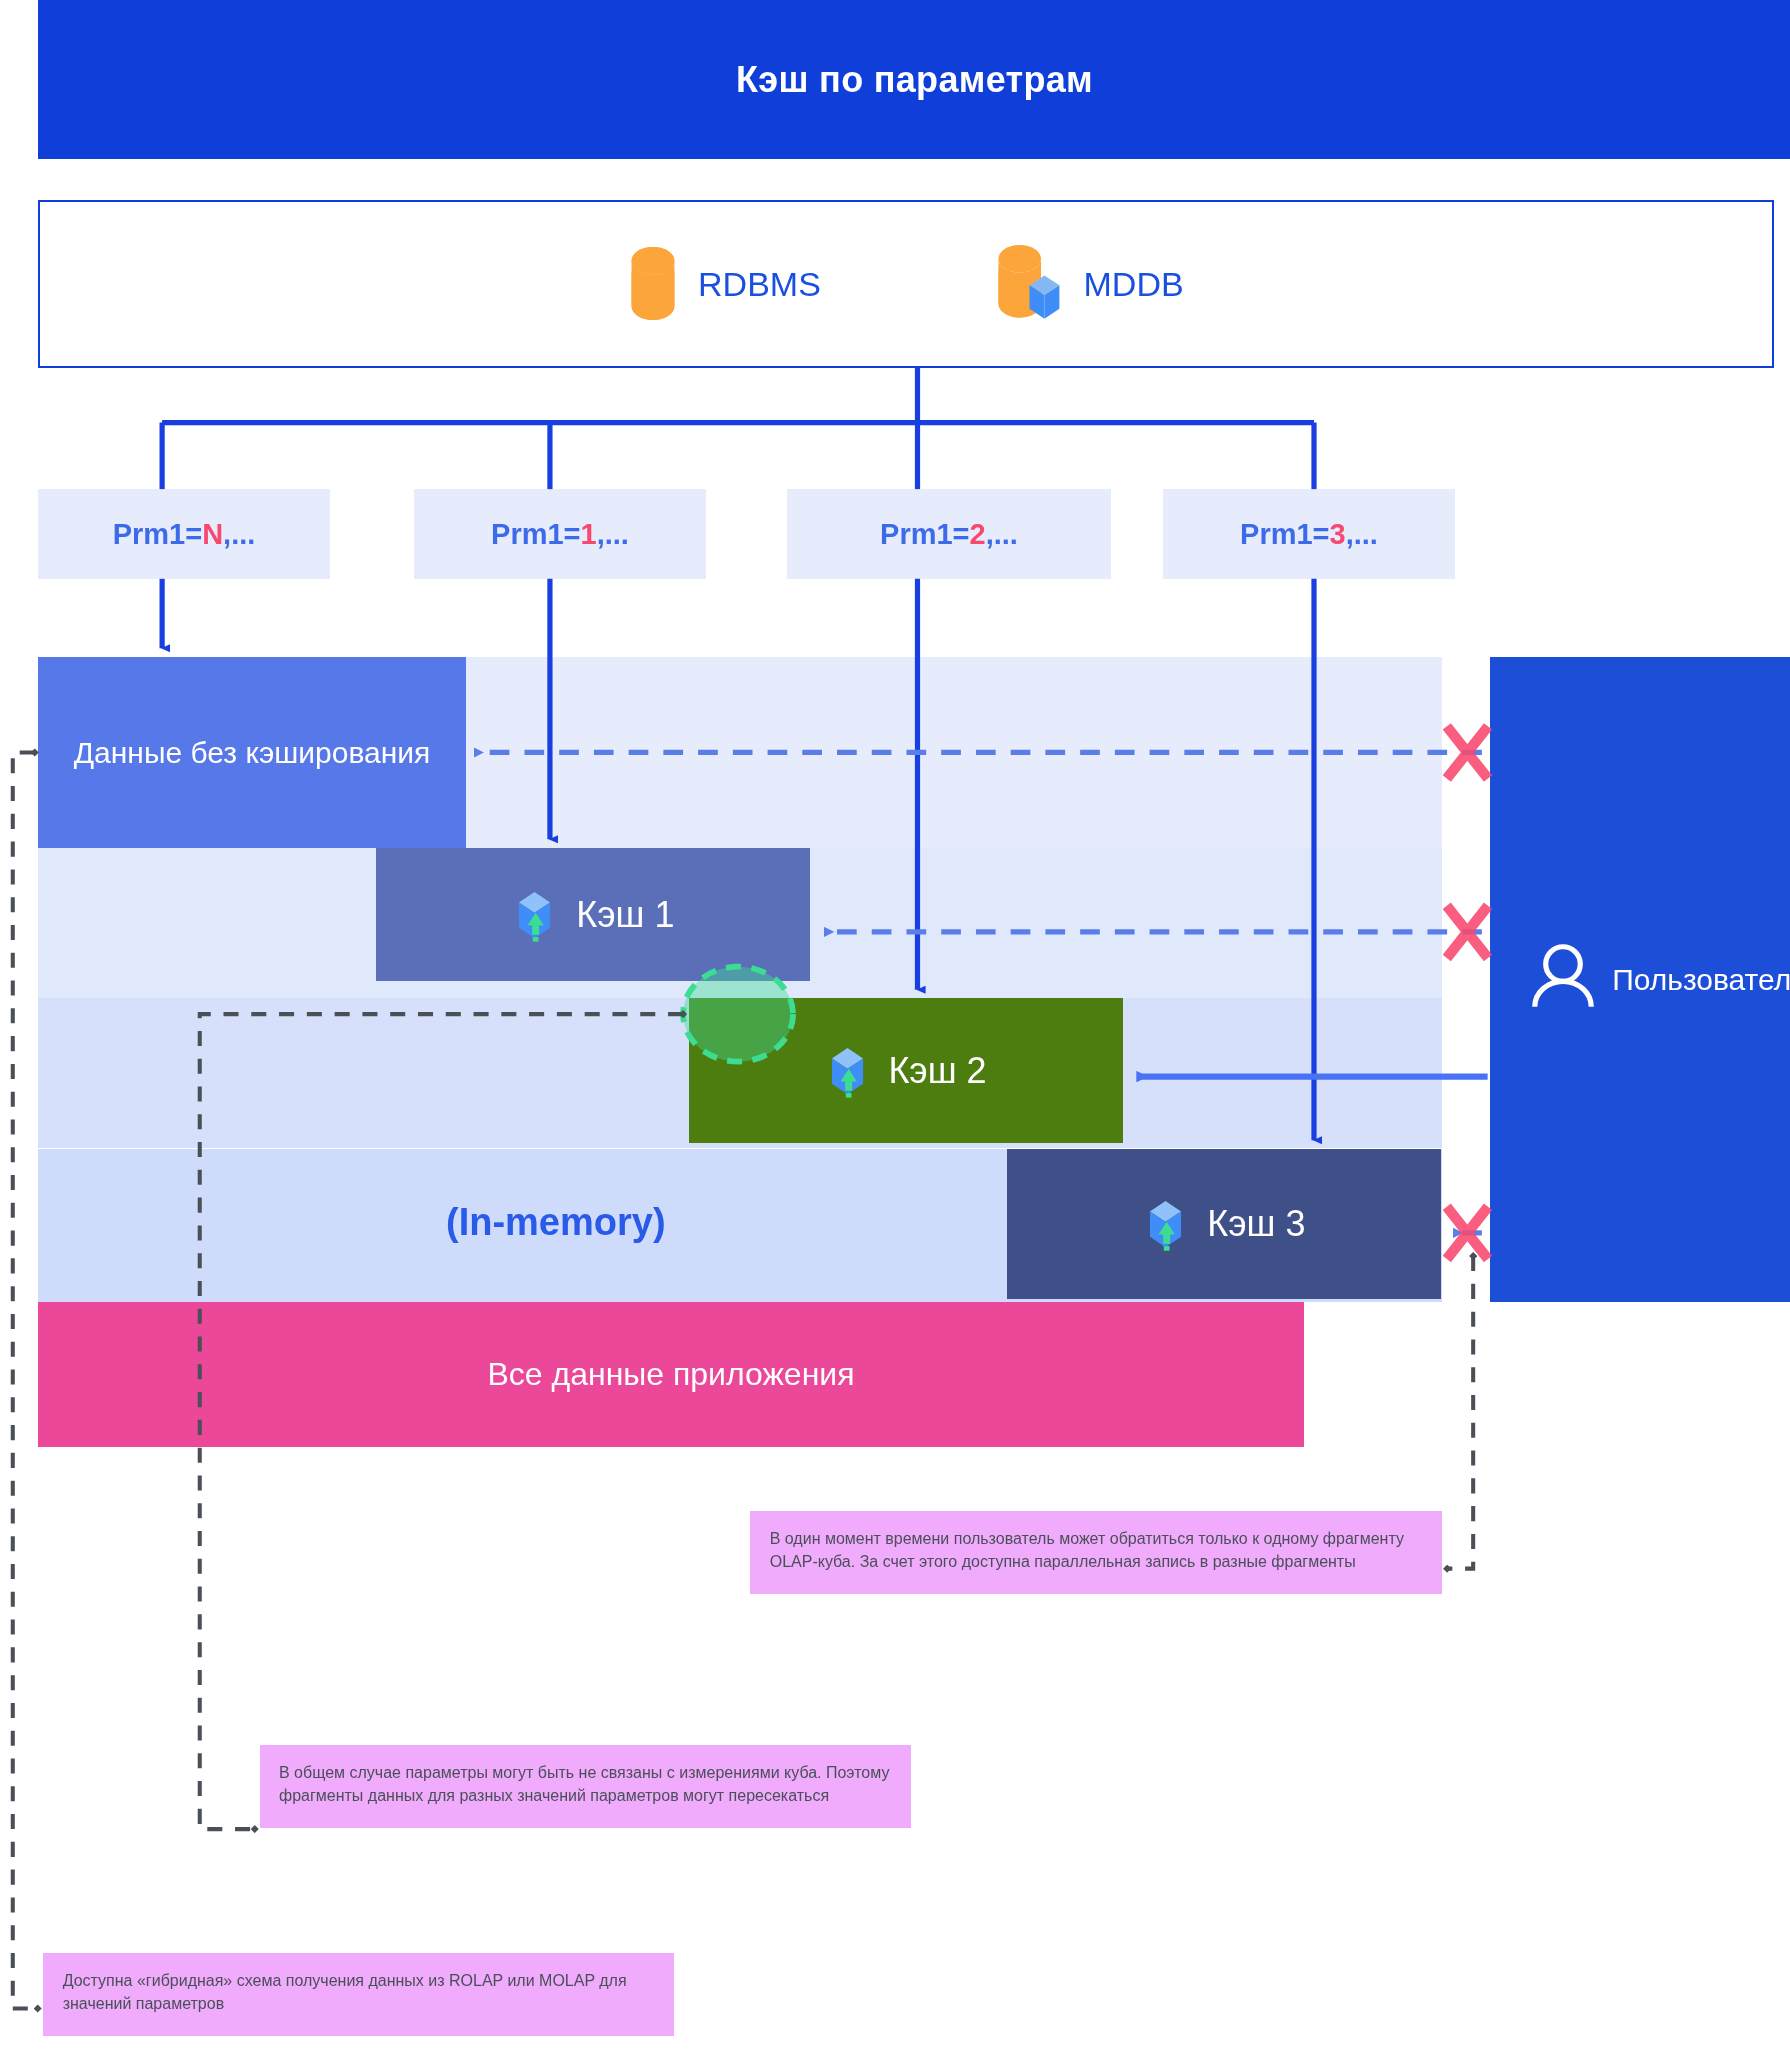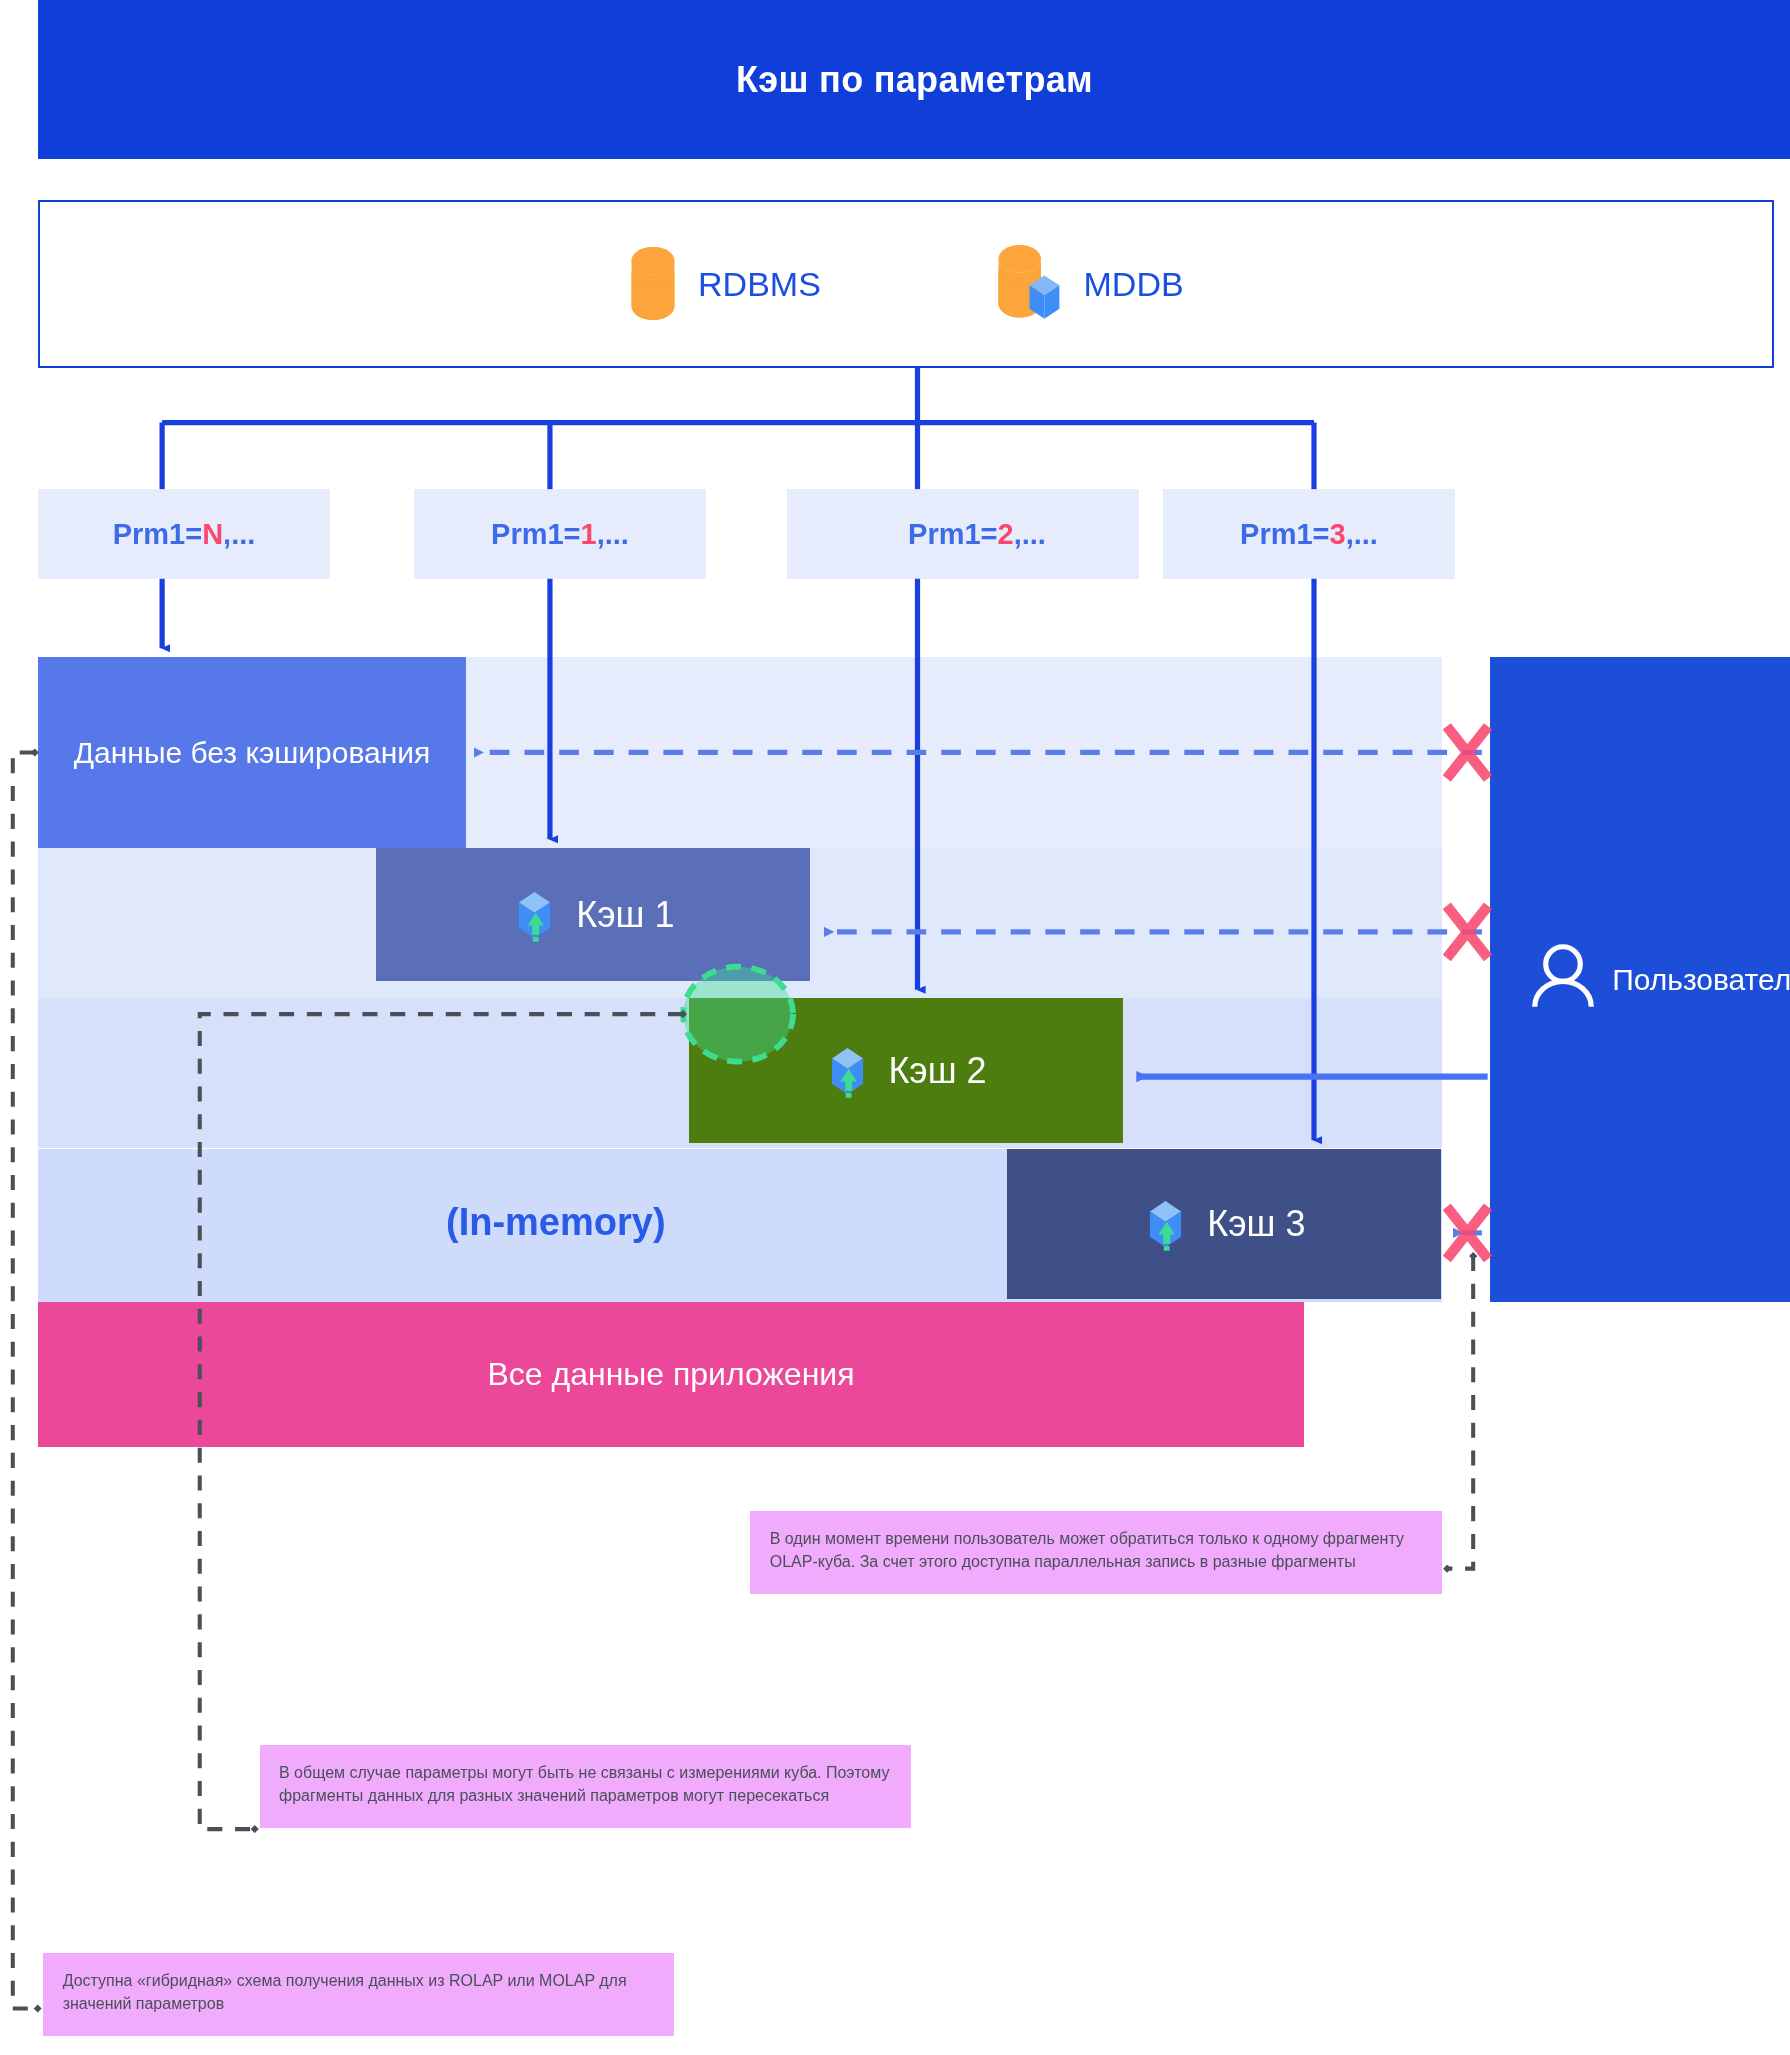--- a/index.html
+++ b/index.html
@@ -103,21 +103,21 @@
       <span class="src-label">MDDB</span>
     </div>
   </div>
 
   <div class="abs prm-box" style="left:38px;width:292px;">
     <div class="prm-text"><span>Prm1=</span><span class="val">N</span><span>,...</span></div>
   </div>
   <div class="abs prm-box" style="left:414px;width:292px;">
     <div class="prm-text"><span>Prm1=</span><span class="val">1</span><span>,...</span></div>
   </div>
-  <div class="abs prm-box" style="left:787px;width:324px;padding-left:28px;">
+  <div class="abs prm-box" style="left:787px;width:324px;">
     <div class="prm-text"><span>Prm1=</span><span class="val">2</span><span>,...</span></div>
   </div>
   <div class="abs prm-box" style="left:1163px;width:292px;">
     <div class="prm-text"><span>Prm1=</span><span class="val">3</span><span>,...</span></div>
   </div>
 
   <div class="abs layer" id="lyr-bg1"></div>
   <div class="abs layer" id="lyr-bg2"></div>
   <div class="abs layer" id="lyr-bg3"></div>
   <div class="abs layer" id="lyr-bg4"></div>

